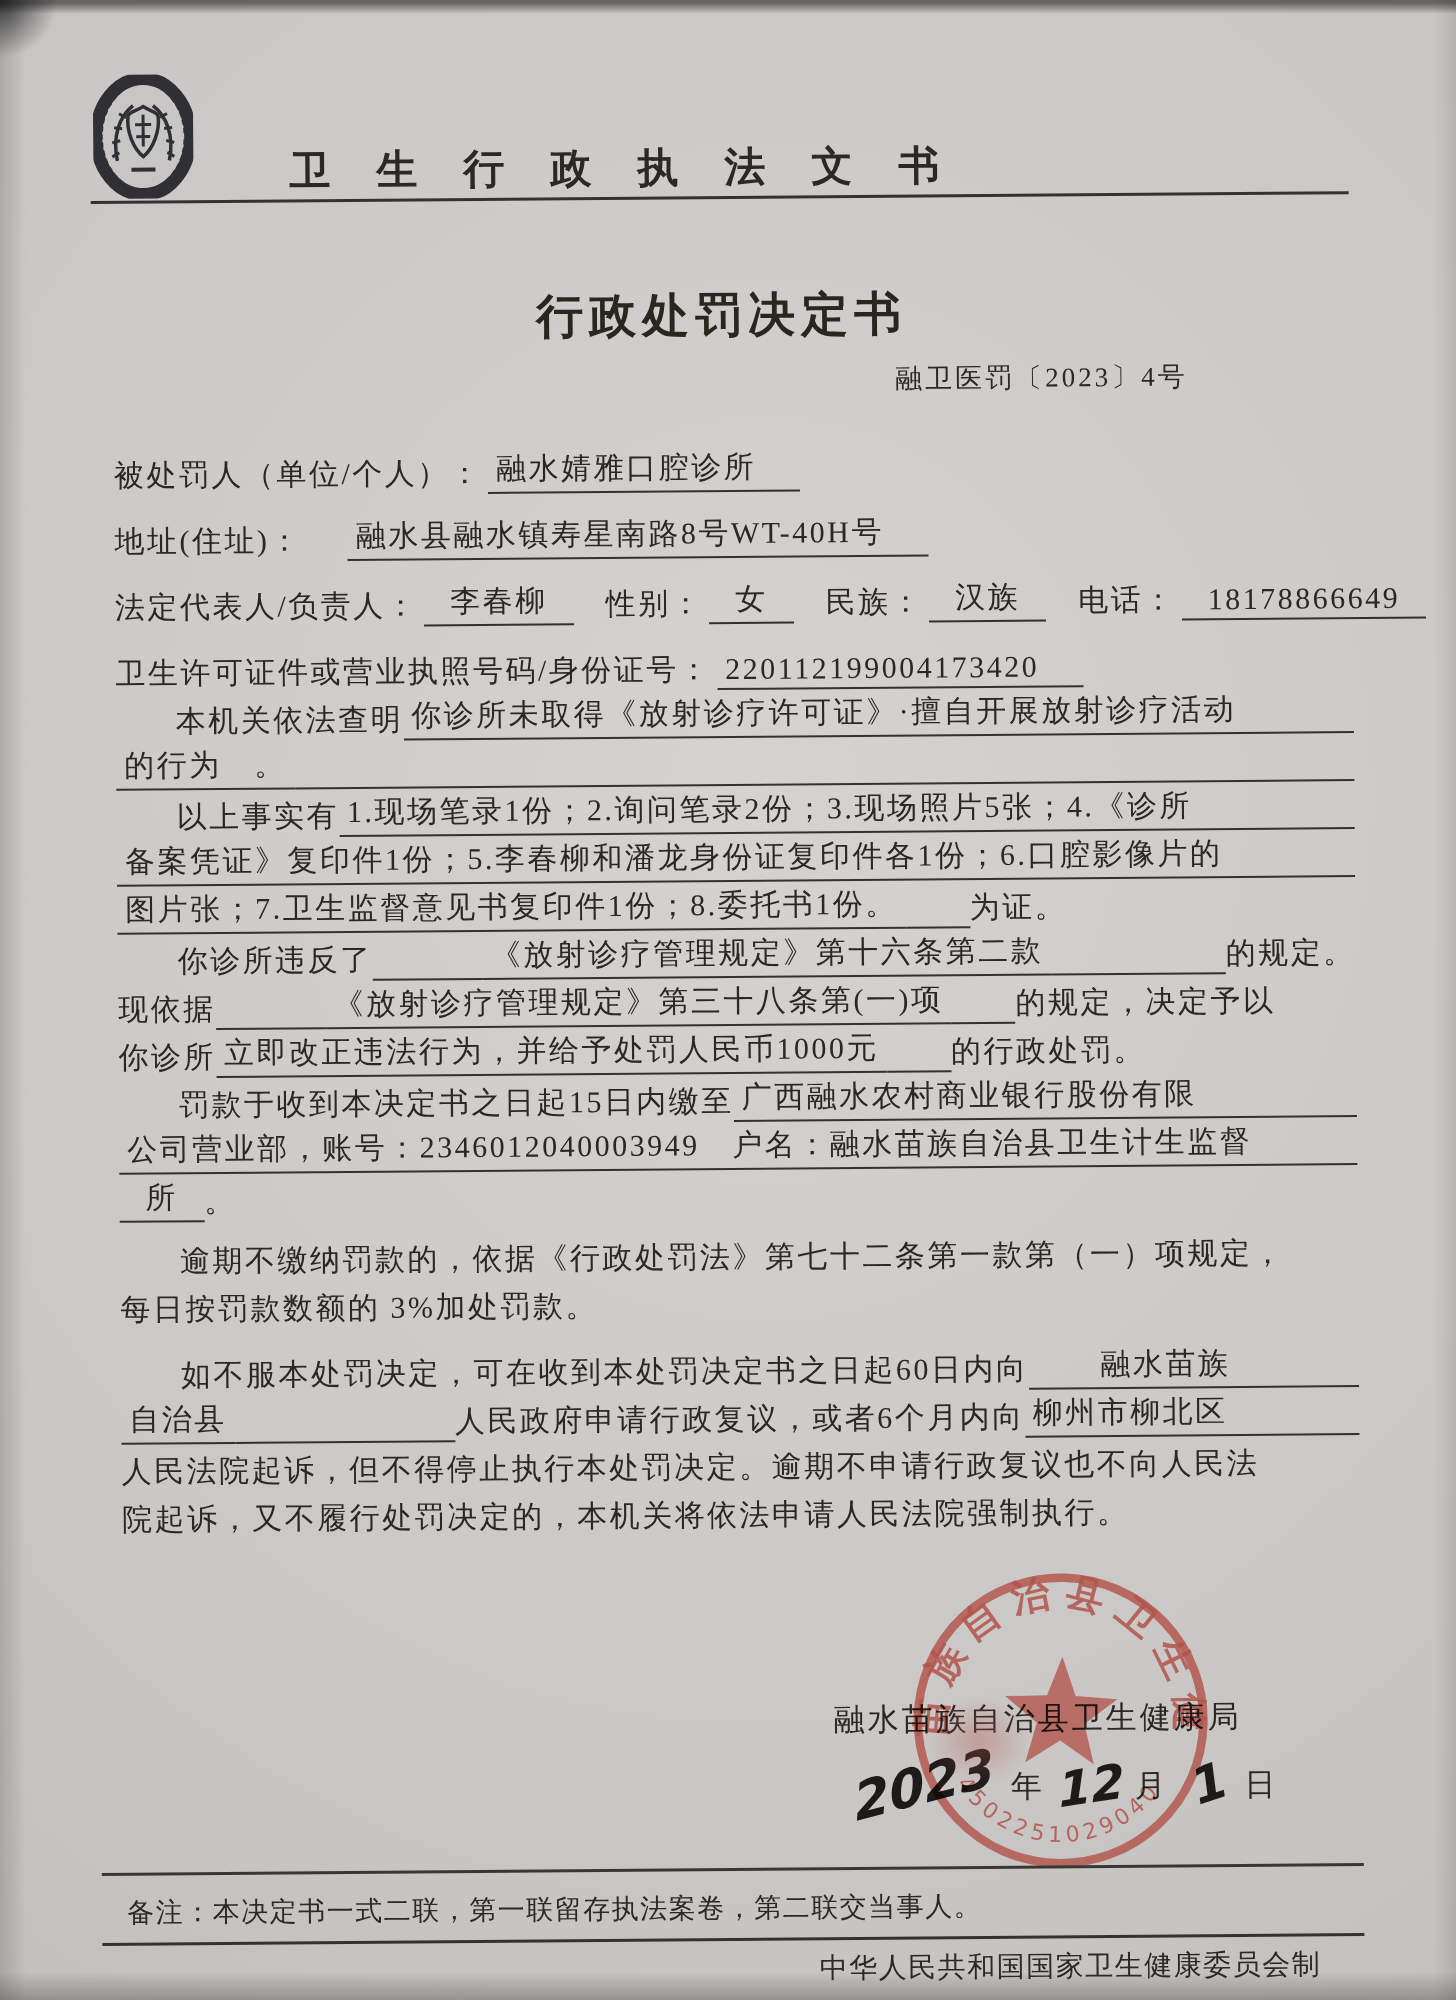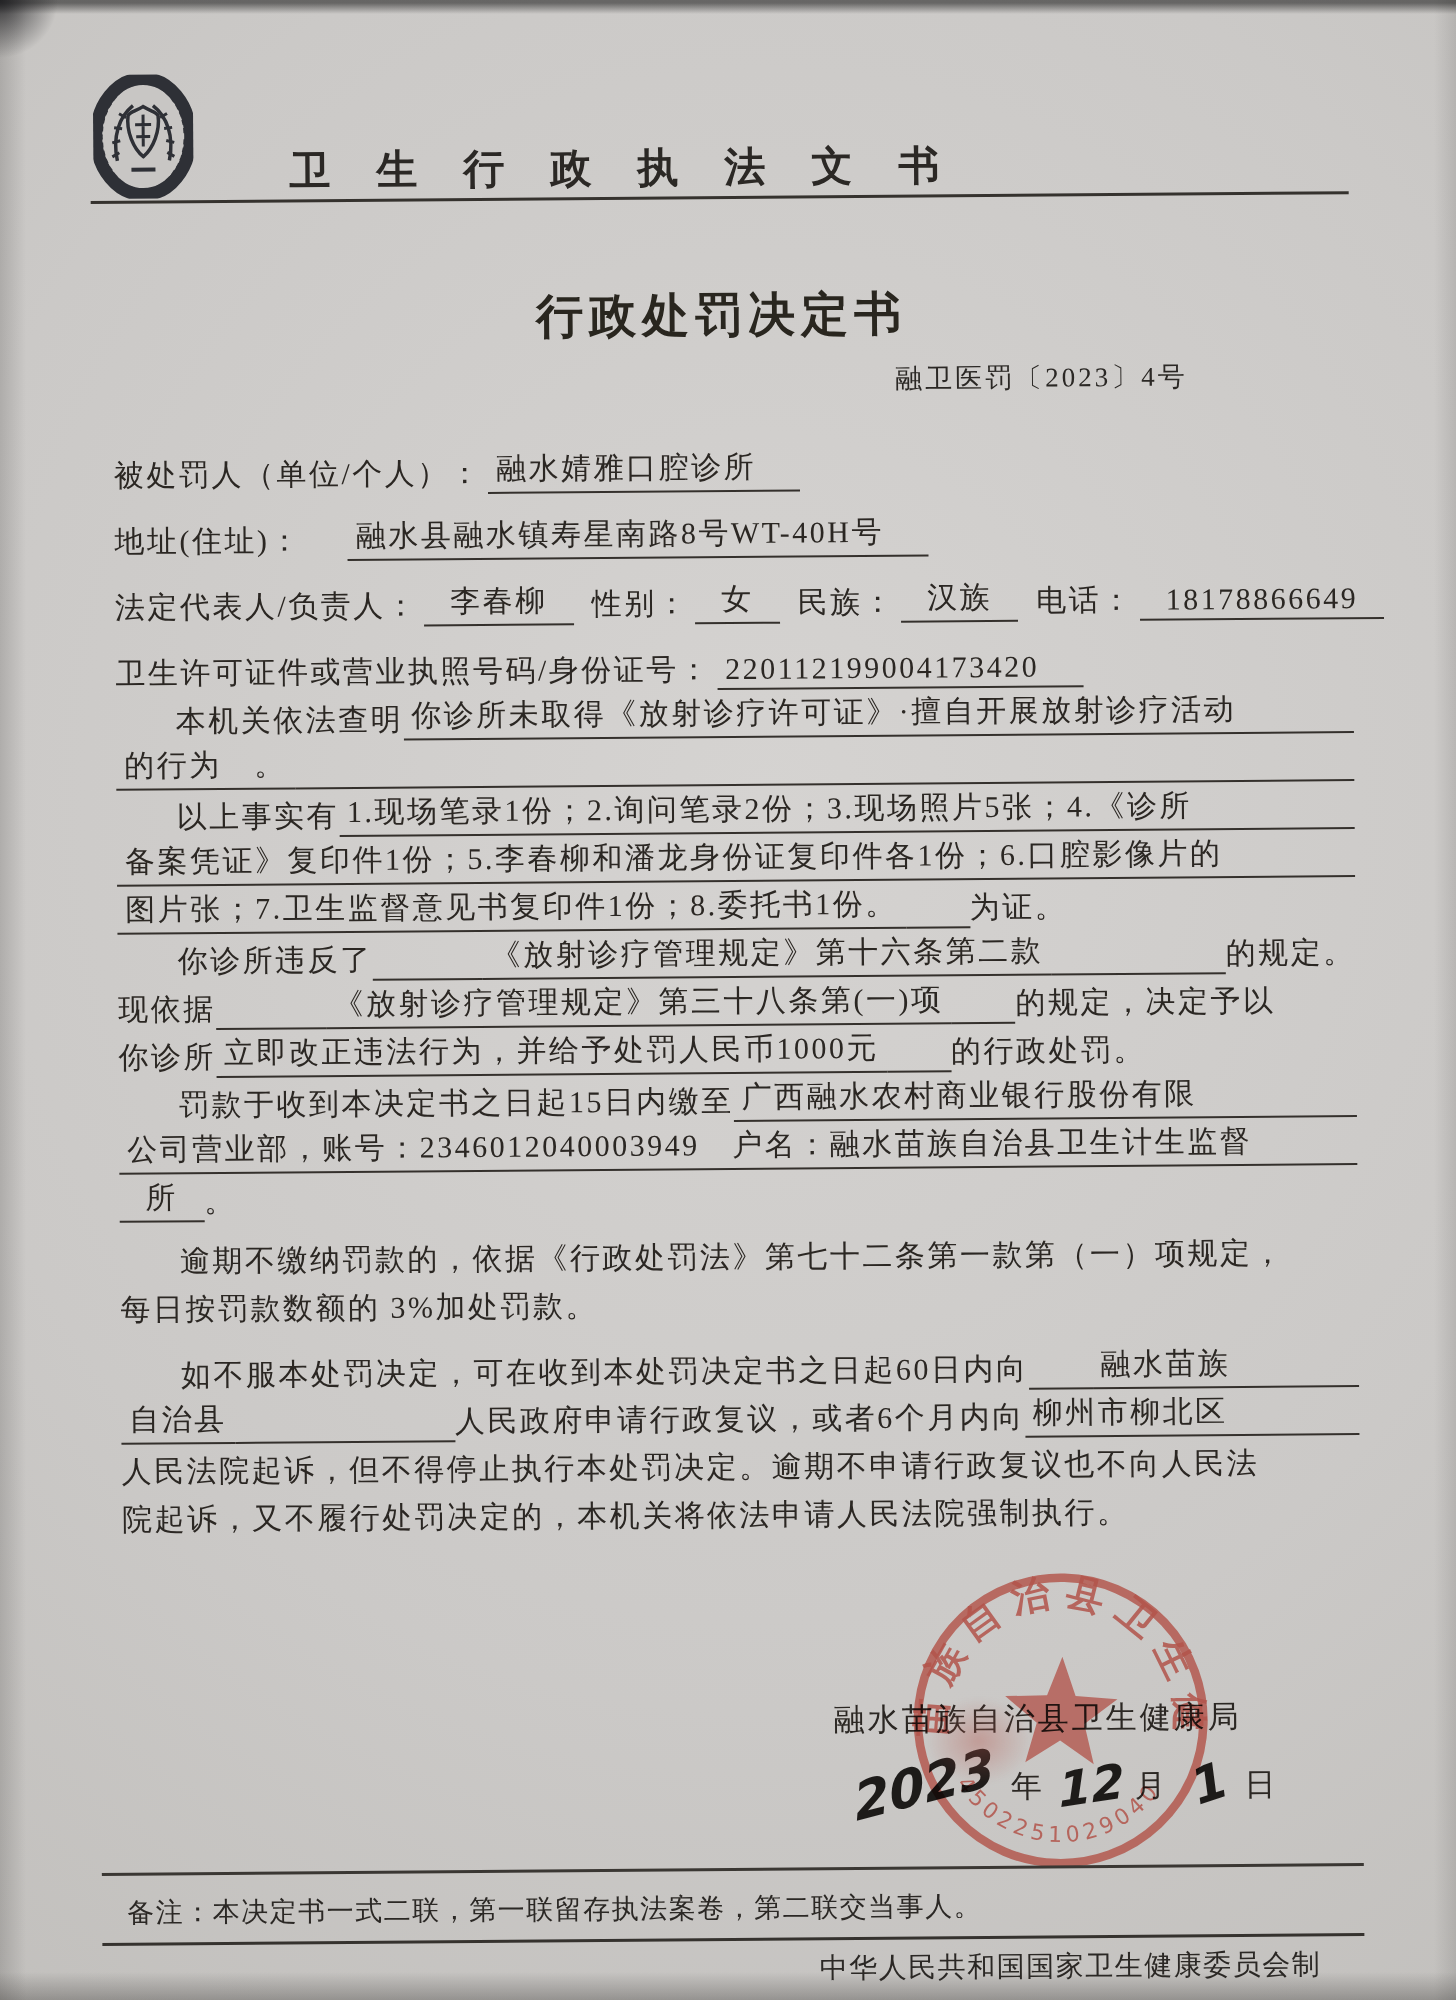--- a/index.html
+++ b/index.html
@@ -36,21 +36,21 @@
   .fill{flex:1;border-bottom:2.5px solid #34302c;min-width:26px;}
   .fill-sm{flex:0 0 64px;border-bottom:2.5px solid #34302c;}
   .fill-md{flex:0 0 110px;border-bottom:2.5px solid #34302c;}
   .sp{flex:1;}
   .ind{padding-left:60px;}
   .pad40{padding-right:44px;}
   .pad24{padding:0 26px 2px;}
   .mt12{margin-top:12px;}
   .mt16{margin-top:18px;}
   .lb{margin-right:6px;}
-  .gap{margin-left:18px;}
+  .gap{margin-left:32px;}
   
   .agency{left:828px;top:1700px;font-size:31px;letter-spacing:3px;color:#2b2723;}
   .date-row{left:846px;top:1756px;display:flex;align-items:flex-end;font-size:31px;color:#2b2723;}
   .hand{font-family:"DejaVu Sans",sans-serif;font-style:italic;font-weight:bold;color:#1d1b19;display:inline-block;}
   .hand-y{font-size:52px;transform:rotate(-14deg) skewX(-8deg);margin-right:14px;}
   .hand-m{font-size:48px;transform:rotate(-8deg) skewX(-6deg);margin:0 10px 0 16px;}
   .hand-d{font-size:50px;transform:rotate(-18deg);margin:0 18px 0 26px;}
   .dlbl{padding-bottom:6px;}
   
   .seal{left:898px;top:1560px;width:314px;height:326px;mix-blend-mode:multiply;transform:rotate(2deg);}

